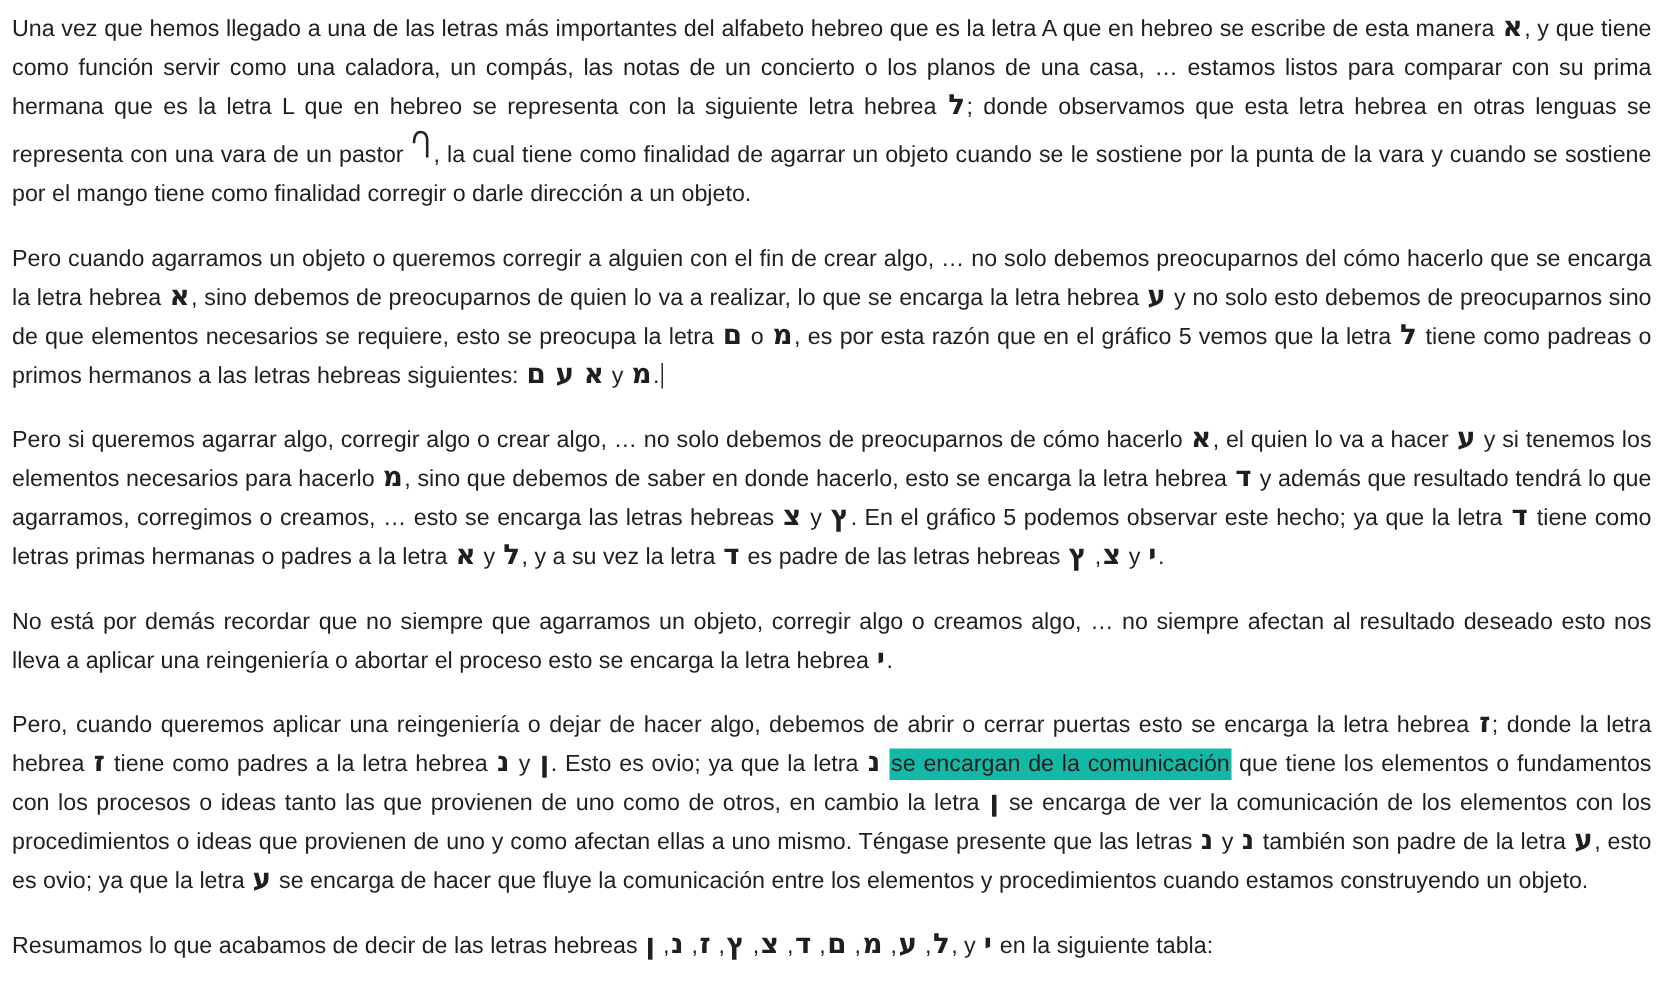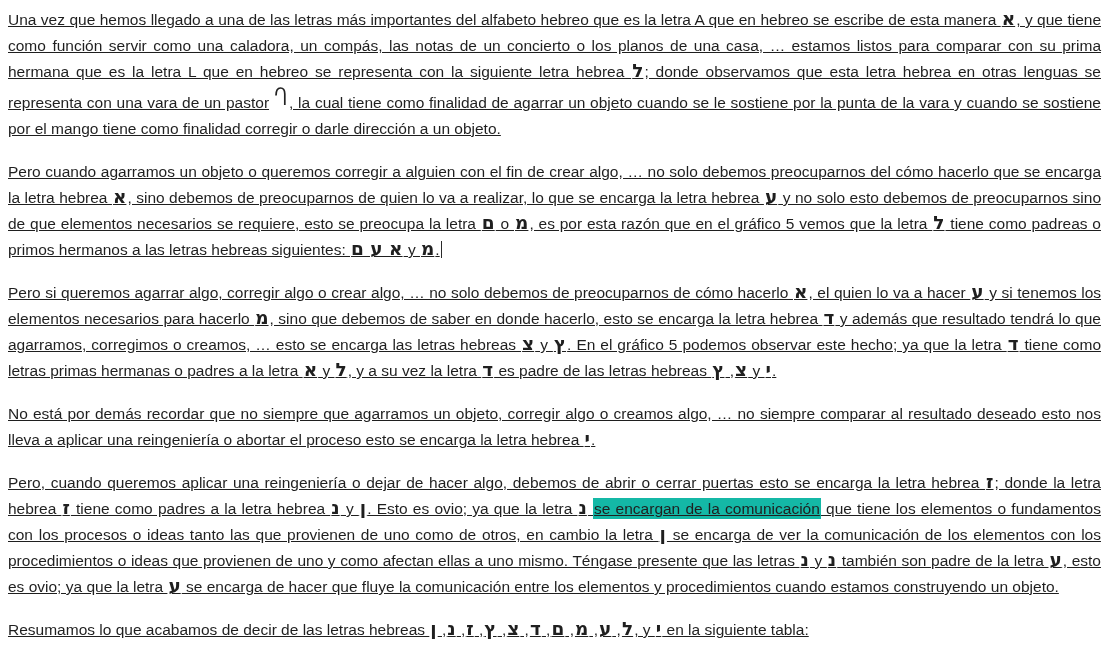--- a/index.html
+++ b/index.html
@@ -4,21 +4,21 @@
 <style>
   * { margin: 0; padding: 0; box-sizing: border-box; }
   html, body { width: 1110px; height: 671px; }
   body {
     background: #ffffff;
     font-family: "Liberation Sans", sans-serif;
     color: #1f1f1f;
     padding: 7px 9px 0 8px;
     overflow: hidden;
   }
-  .doc-body { width: 100%; text-decoration: underline; }
+  .doc-body { width: 100%; }
   p.para {
     font-size: 15.5px;
     line-height: 26px;
     text-align: justify;
     margin: 0 0 17px 0;
     color: #1f1f1f;
   }
   .hebrew {
     font-family: "DejaVu Sans", sans-serif;
     font-weight: 700;
@@ -46,16 +46,16 @@
 </style>
 </head>
 <body>
 
 <div class="doc-body">
     <p class="para"><span>Una vez que hemos llegado a una de las letras más importantes del alfabeto hebreo que es la letra A que en hebreo se escribe de esta manera </span><span class="hebrew">א</span><span>, y que tiene como función servir como una caladora, un compás, las notas de un concierto o los planos de una casa, … estamos listos para comparar con su prima hermana que es la letra L que en hebreo se representa con la siguiente letra hebrea </span><span class="hebrew">ל</span><span>; donde observamos que esta letra hebrea en otras lenguas se representa con una vara de un pastor</span><span class="staff"><svg width="13" height="21" viewBox="0 0 13 21" aria-hidden="true">
           <path d="M3 10.5 Q3 3 7.5 3 Q11.8 3 11.8 9 L11.8 20" fill="none" stroke="#222" stroke-width="1.7"></path>
         </svg></span><span>, la cual tiene como finalidad de agarrar un objeto cuando se le sostiene por la punta de la vara y cuando se sostiene por el mango tiene como finalidad corregir o darle dirección a un objeto.</span></p>
     <p class="para"><span>Pero cuando agarramos un objeto o queremos corregir a alguien con el fin de crear algo, … no solo debemos preocuparnos del cómo hacerlo que se encarga la letra hebrea </span><span class="hebrew">א</span><span>, sino debemos de preocuparnos de quien lo va a realizar, lo que se encarga la letra hebrea </span><span class="hebrew">ע</span><span> y no solo esto debemos de preocuparnos sino de que elementos necesarios se requiere, esto se preocupa la letra </span><span class="hebrew">ם</span><span> o </span><span class="hebrew">מ</span><span>, es por esta razón que en el gráfico 5 vemos que la letra </span><span class="hebrew">ל</span><span> tiene como padreas o primos hermanos a las letras hebreas siguientes: </span><span class="hebrew">א ע ם</span><span> y </span><span class="hebrew">מ</span><span>.</span><span class="caret"></span></p>
     <p class="para"><span>Pero si queremos agarrar algo, corregir algo o crear algo, … no solo debemos de preocuparnos de cómo hacerlo </span><span class="hebrew">א</span><span>, el quien lo va a hacer </span><span class="hebrew">ע</span><span> y si tenemos los elementos necesarios para hacerlo </span><span class="hebrew">מ</span><span>, sino que debemos de saber en donde hacerlo, esto se encarga la letra hebrea </span><span class="hebrew">ד</span><span> y además que resultado tendrá lo que agarramos, corregimos o creamos, … esto se encarga las letras hebreas </span><span class="hebrew">צ</span><span> y </span><span class="hebrew">ץ</span><span>. En el gráfico 5 podemos observar este hecho; ya que la letra </span><span class="hebrew">ד</span><span> tiene como letras primas hermanas o padres a la letra </span><span class="hebrew">א</span><span> y </span><span class="hebrew">ל</span><span>, y a su vez la letra </span><span class="hebrew">ד</span><span> es padre de las letras hebreas </span><span class="hebrew">צ</span><span>, </span><span class="hebrew">ץ</span><span> y </span><span class="hebrew">י</span><span>.</span></p>
-    <p class="para"><span>No está por demás recordar que no siempre que agarramos un objeto, corregir algo o creamos algo, … no siempre comparar al resultado deseado esto nos lleva a aplicar una reingeniería o abortar el proceso esto se encarga la letra hebrea </span><span class="hebrew">י</span><span>.</span></p>
+    <p class="para"><span>No está por demás recordar que no siempre que agarramos un objeto, corregir algo o creamos algo, … no siempre afectan al resultado deseado esto nos lleva a aplicar una reingeniería o abortar el proceso esto se encarga la letra hebrea </span><span class="hebrew">י</span><span>.</span></p>
     <p class="para"><span>Pero, cuando queremos aplicar una reingeniería o dejar de hacer algo, debemos de abrir o cerrar puertas esto se encarga la letra hebrea </span><span class="hebrew">ז</span><span>; donde la letra hebrea </span><span class="hebrew">ז</span><span> tiene como padres a la letra hebrea </span><span class="hebrew">נ</span><span> y </span><span class="hebrew">ן</span><span>. Esto es ovio; ya que la letra </span><span class="hebrew">נ</span><span> </span><span class="highlight">se encargan de la comunicación</span><span> que tiene los elementos o fundamentos con los procesos o ideas tanto las que provienen de uno como de otros, en cambio la letra </span><span class="hebrew">ן</span><span> se encarga de ver la comunicación de los elementos con los procedimientos o ideas que provienen de uno y como afectan ellas a uno mismo. Téngase presente que las letras </span><span class="hebrew">נ</span><span> y </span><span class="hebrew">נ</span><span> también son padre de la letra </span><span class="hebrew">ע</span><span>, esto es ovio; ya que la letra </span><span class="hebrew">ע</span><span> se encarga de hacer que fluye la comunicación entre los elementos y procedimientos cuando estamos construyendo un objeto.</span></p>
     <p class="para"><span>Resumamos lo que acabamos de decir de las letras hebreas </span><span class="hebrew">ל</span><span>, </span><span class="hebrew">ע</span><span>, </span><span class="hebrew">מ</span><span>, </span><span class="hebrew">ם</span><span>, </span><span class="hebrew">ד</span><span>, </span><span class="hebrew">צ</span><span>, </span><span class="hebrew">ץ</span><span>, </span><span class="hebrew">ז</span><span>, </span><span class="hebrew">נ</span><span>, </span><span class="hebrew">ן</span><span>, y </span><span class="hebrew">י</span><span> en la siguiente tabla:</span></p>
   </div>
 
 </body></html>

